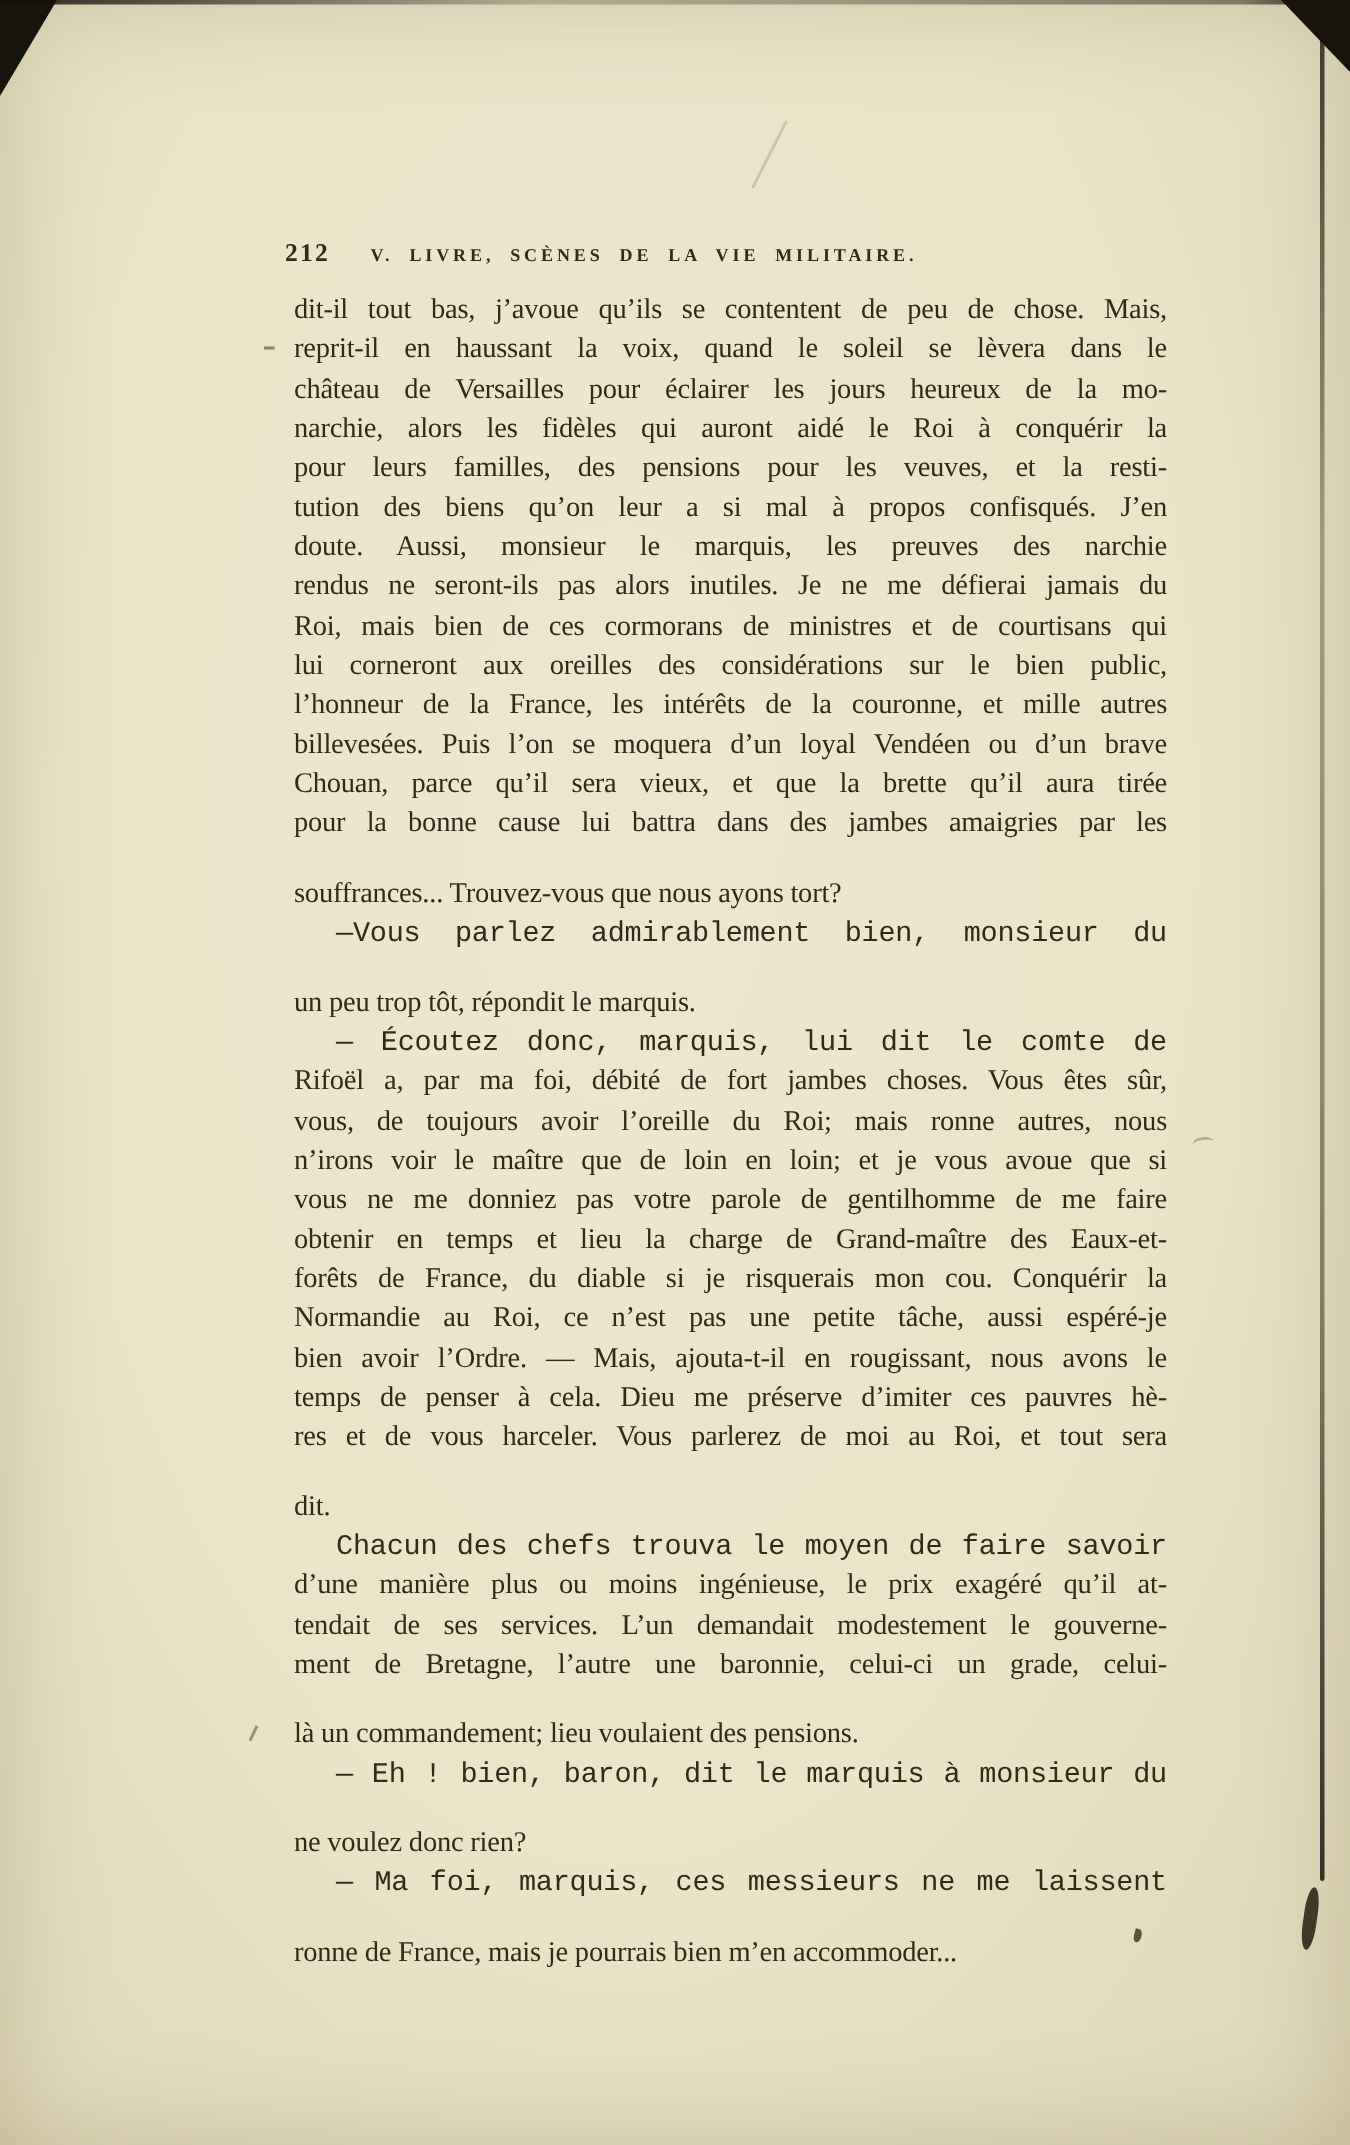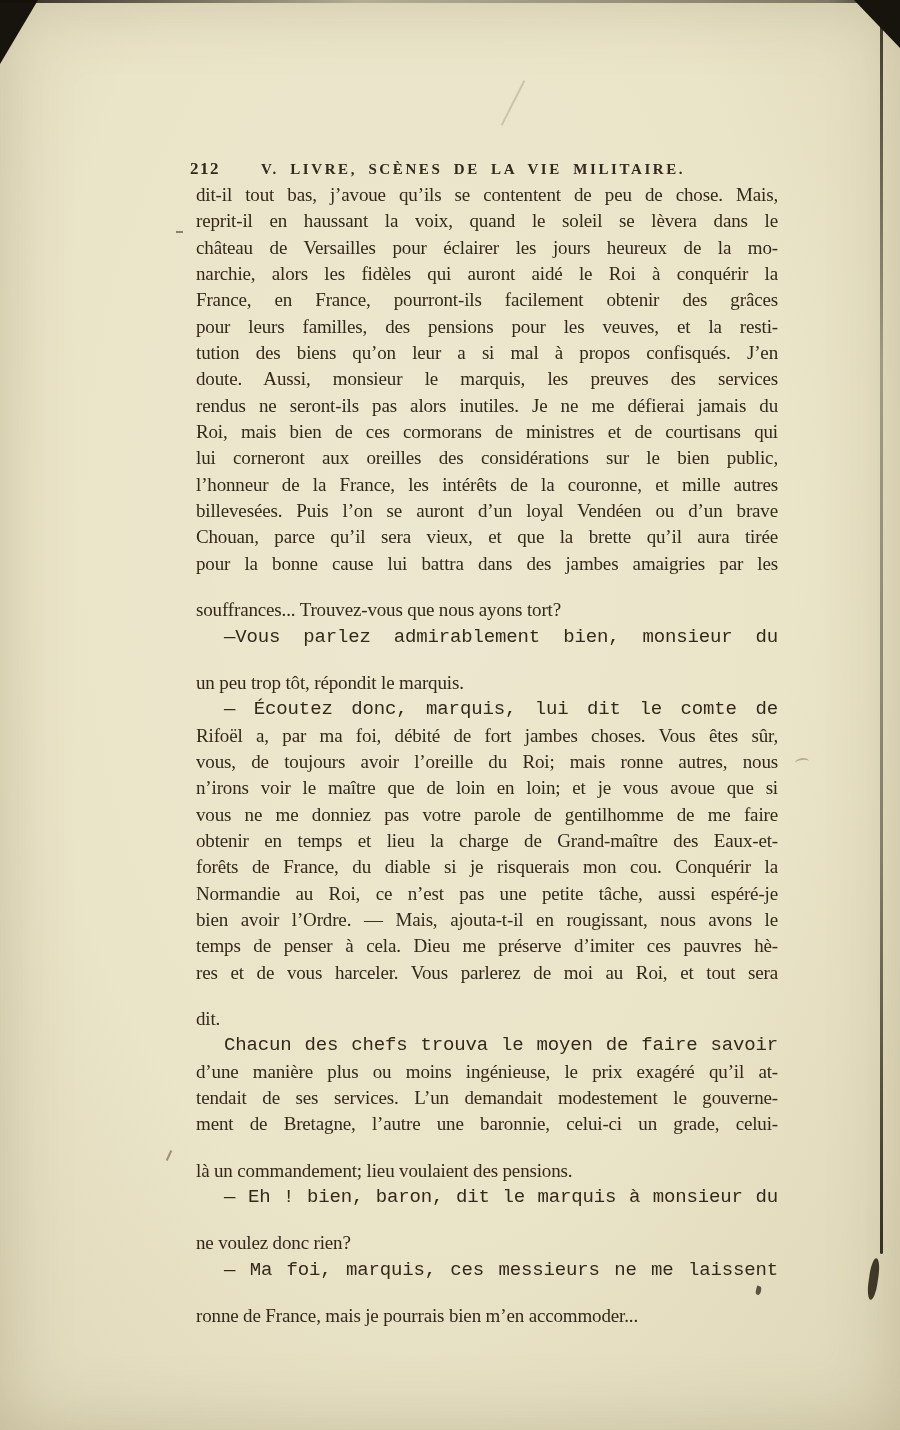--- a/index.html
+++ b/index.html
@@ -24,28 +24,28 @@
   .header{
     position:absolute;top:159px;left:190px;width:596px;
     display:flex;align-items:baseline;
     font-weight:bold;
     color:var(--ink);
   }
   .pagenum{
     font-size:17px;letter-spacing:1.5px;
   }
   .running-title{
-    margin-left:41px;
-    font-size:15px;letter-spacing:2.6px;word-spacing:5px;
+    margin-left:27px;
+    font-size:12px;letter-spacing:2.6px;word-spacing:5px;
     white-space:nowrap;
     text-align:center;
   }
   
   .text-block{
-    position:absolute;top:182px;left:196px;width:582px;
+    position:absolute;top:194px;left:196px;width:582px;
     font-size:19px;letter-spacing:-0.15px;
     color:var(--ink);
   }
   .paragraph{margin:0;padding:0;}
   .line{
     height:26.35px;line-height:26.35px;
     overflow:hidden;
     text-align:justify;
     text-align-last:justify;
     white-space:normal;
@@ -110,29 +110,28 @@
     <span class="pagenum">212</span>
     <span class="running-title">V. LIVRE, SCÈNES DE LA VIE MILITAIRE.</span>
   </div>
 
   <div class="text-block">
       <div class="paragraph">
         <div class="line">dit-il tout bas, j’avoue qu’ils se contentent de peu de chose. Mais,</div>
         <div class="line">reprit-il en haussant la voix, quand le soleil se lèvera dans le</div>
         <div class="line">château de Versailles pour éclairer les jours heureux de la mo-</div>
         <div class="line">narchie, alors les fidèles qui auront aidé le Roi à conquérir la</div>
-        <div class="line">France, en France, pourront-ils facilement obtenir des grâces</div>
         <div class="line">pour leurs familles, des pensions pour les veuves, et la resti-</div>
         <div class="line">tution des biens qu’on leur a si mal à propos confisqués. J’en</div>
-        <div class="line">doute. Aussi, monsieur le marquis, les preuves des services</div>
+        <div class="line">doute. Aussi, monsieur le marquis, les preuves des narchie</div>
         <div class="line">rendus ne seront-ils pas alors inutiles. Je ne me défierai jamais du</div>
         <div class="line">Roi, mais bien de ces cormorans de ministres et de courtisans qui</div>
         <div class="line">lui corneront aux oreilles des considérations sur le bien public,</div>
         <div class="line">l’honneur de la France, les intérêts de la couronne, et mille autres</div>
-        <div class="line">billevesées. Puis l’on se auront d’un loyal Vendéen ou d’un brave</div>
+        <div class="line">billevesées. Puis l’on se moquera d’un loyal Vendéen ou d’un brave</div>
         <div class="line">Chouan, parce qu’il sera vieux, et que la brette qu’il aura tirée</div>
         <div class="line">pour la bonne cause lui battra dans des jambes amaigries par les</div>
         <div class="line last">souffrances... Trouvez-vous que nous ayons tort?</div>
       </div>
       <div class="paragraph">
         <div class="line indent">—Vous parlez admirablement bien, monsieur du Vissard, mais</div>
         <div class="line last">un peu trop tôt, répondit le marquis.</div>
       </div>
       <div class="paragraph">
         <div class="line indent">— Écoutez donc, marquis, lui dit le comte de Bauvan à voix basse,</div>

